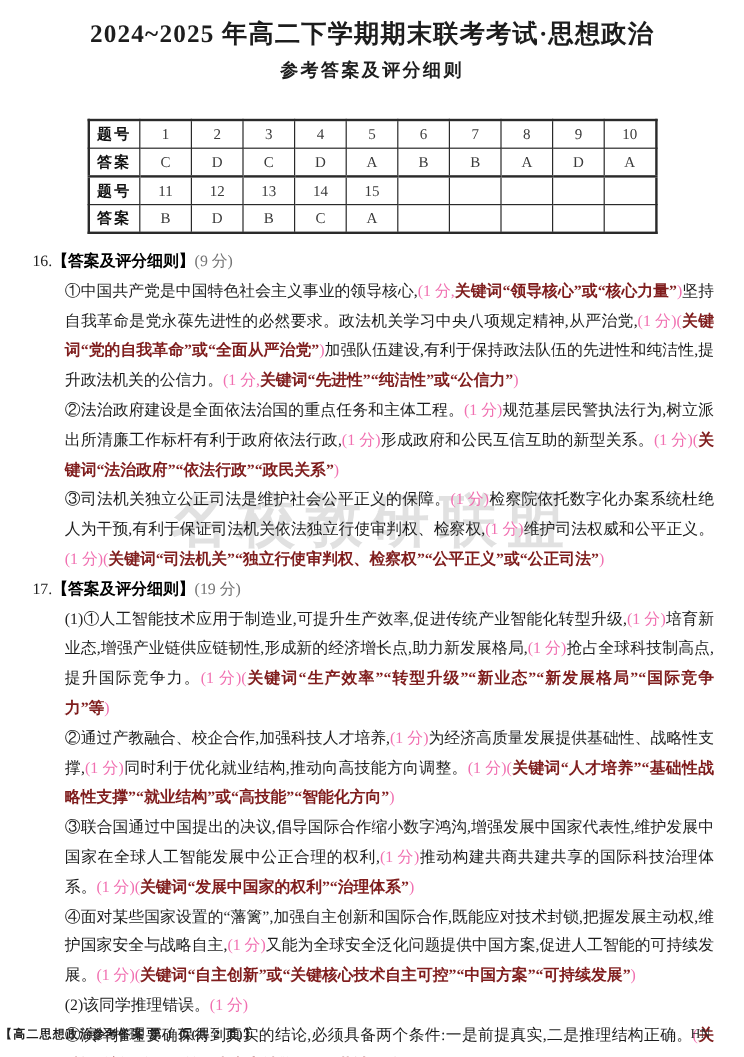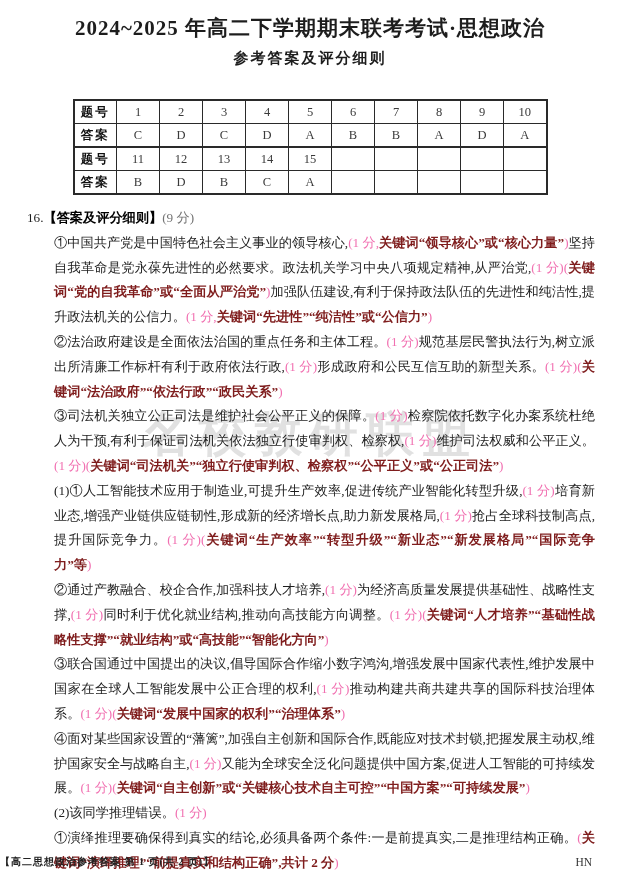--- a/index.html
+++ b/index.html
@@ -165,20 +165,21 @@
     <div class="sections" id="sections">
         <div>
           <div class="sec-head"><span class="sec-num">16.</span><span class="sec-title">【答案及评分细则】</span><span class="sec-pts">(9 分)</span></div>
           <div class="sec-body">
             <p class="para"><span class="t-normal">①中国共产党是中国特色社会主义事业的领导核心,</span><span class="t-score">(1 分,</span><span class="t-keyword">关键词“领导核心”或“核心力量”</span><span class="t-score">)</span><span class="t-normal">坚持自我革命是党永葆先进性的必然要求。政法机关学习中央八项规定精神,从严治党,</span><span class="t-score">(1 分)(</span><span class="t-keyword">关键词“党的自我革命”或“全面从严治党”</span><span class="t-score">)</span><span class="t-normal">加强队伍建设,有利于保持政法队伍的先进性和纯洁性,提升政法机关的公信力。</span><span class="t-score">(1 分,</span><span class="t-keyword">关键词“先进性”“纯洁性”或“公信力”</span><span class="t-score">)</span></p>
             <p class="para"><span class="t-normal">②法治政府建设是全面依法治国的重点任务和主体工程。</span><span class="t-score">(1 分)</span><span class="t-normal">规范基层民警执法行为,树立派出所清廉工作标杆有利于政府依法行政,</span><span class="t-score">(1 分)</span><span class="t-normal">形成政府和公民互信互助的新型关系。</span><span class="t-score">(1 分)(</span><span class="t-keyword">关键词“法治政府”“依法行政”“政民关系”</span><span class="t-score">)</span></p>
             <p class="para"><span class="t-normal">③司法机关独立公正司法是维护社会公平正义的保障。</span><span class="t-score">(1 分)</span><span class="t-normal">检察院依托数字化办案系统杜绝人为干预,有利于保证司法机关依法独立行使审判权、检察权,</span><span class="t-score">(1 分)</span><span class="t-normal">维护司法权威和公平正义。</span><span class="t-score">(1 分)(</span><span class="t-keyword">关键词“司法机关”“独立行使审判权、检察权”“公平正义”或“公正司法”</span><span class="t-score">)</span></p>
           </div>
         </div>
         <div>
+          <div class="sec-head"><span class="sec-num">17.</span><span class="sec-title">【答案及评分细则】</span><span class="sec-pts">(19 分)</span></div>
           <div class="sec-body">
             <p class="para"><span class="t-normal">(1)①人工智能技术应用于制造业,可提升生产效率,促进传统产业智能化转型升级,</span><span class="t-score">(1 分)</span><span class="t-normal">培育新业态,增强产业链供应链韧性,形成新的经济增长点,助力新发展格局,</span><span class="t-score">(1 分)</span><span class="t-normal">抢占全球科技制高点,提升国际竞争力。</span><span class="t-score">(1 分)(</span><span class="t-keyword">关键词“生产效率”“转型升级”“新业态”“新发展格局”“国际竞争力”等</span><span class="t-score">)</span></p>
             <p class="para"><span class="t-normal">②通过产教融合、校企合作,加强科技人才培养,</span><span class="t-score">(1 分)</span><span class="t-normal">为经济高质量发展提供基础性、战略性支撑,</span><span class="t-score">(1 分)</span><span class="t-normal">同时利于优化就业结构,推动向高技能方向调整。</span><span class="t-score">(1 分)(</span><span class="t-keyword">关键词“人才培养”“基础性战略性支撑”“就业结构”或“高技能”“智能化方向”</span><span class="t-score">)</span></p>
             <p class="para"><span class="t-normal">③联合国通过中国提出的决议,倡导国际合作缩小数字鸿沟,增强发展中国家代表性,维护发展中国家在全球人工智能发展中公正合理的权利,</span><span class="t-score">(1 分)</span><span class="t-normal">推动构建共商共建共享的国际科技治理体系。</span><span class="t-score">(1 分)(</span><span class="t-keyword">关键词“发展中国家的权利”“治理体系”</span><span class="t-score">)</span></p>
             <p class="para"><span class="t-normal">④面对某些国家设置的“藩篱”,加强自主创新和国际合作,既能应对技术封锁,把握发展主动权,维护国家安全与战略自主,</span><span class="t-score">(1 分)</span><span class="t-normal">又能为全球安全泛化问题提供中国方案,促进人工智能的可持续发展。</span><span class="t-score">(1 分)(</span><span class="t-keyword">关键词“自主创新”或“关键核心技术自主可控”“中国方案”“可持续发展”</span><span class="t-score">)</span></p>
             <p class="para"><span class="t-normal">(2)该同学推理错误。</span><span class="t-score">(1 分)</span></p>
             <p class="para"><span class="t-normal">①演绎推理要确保得到真实的结论,必须具备两个条件:一是前提真实,二是推理结构正确。</span><span class="t-score">(</span><span class="t-keyword">关键词“演绎推理”“前提真实和结构正确”,共计 2 分</span><span class="t-score">)</span></p>
           </div>
         </div>
       </div>

